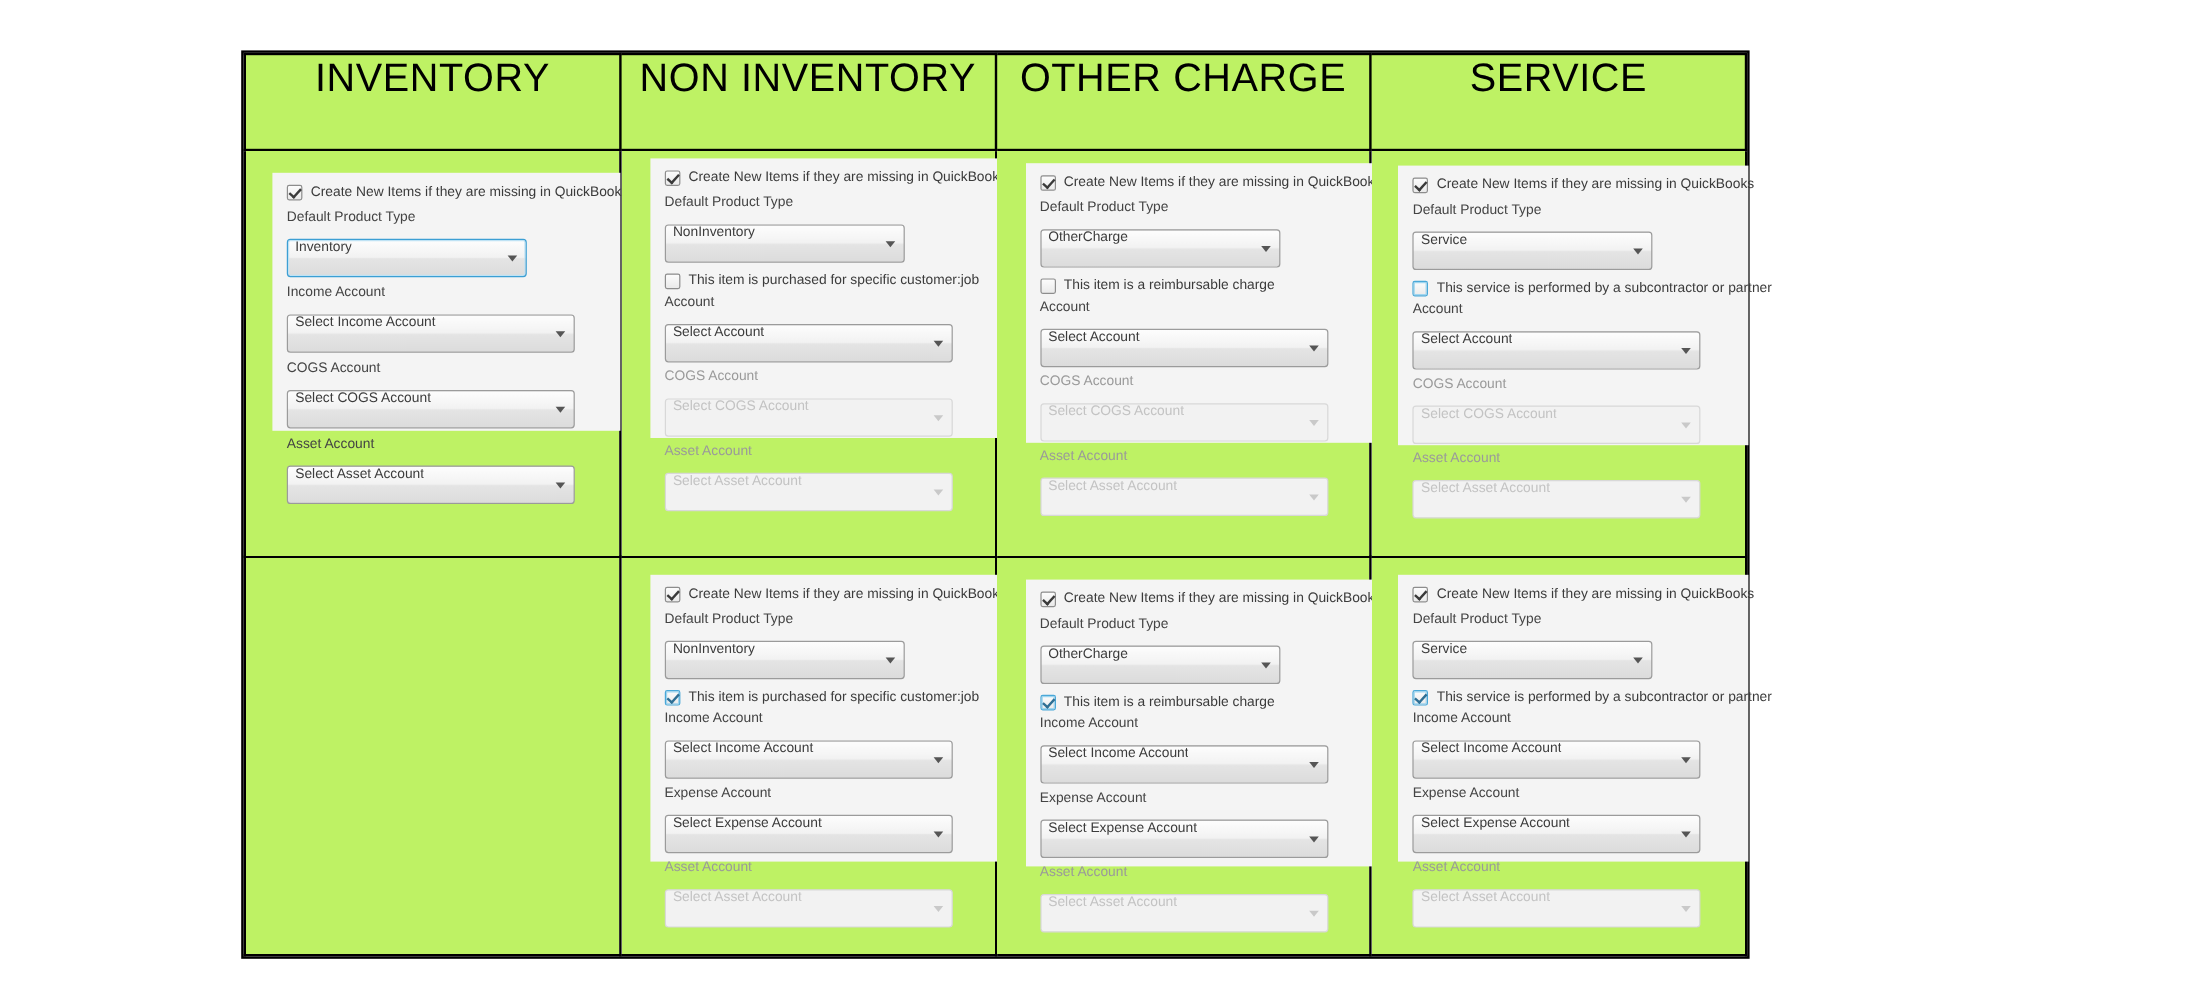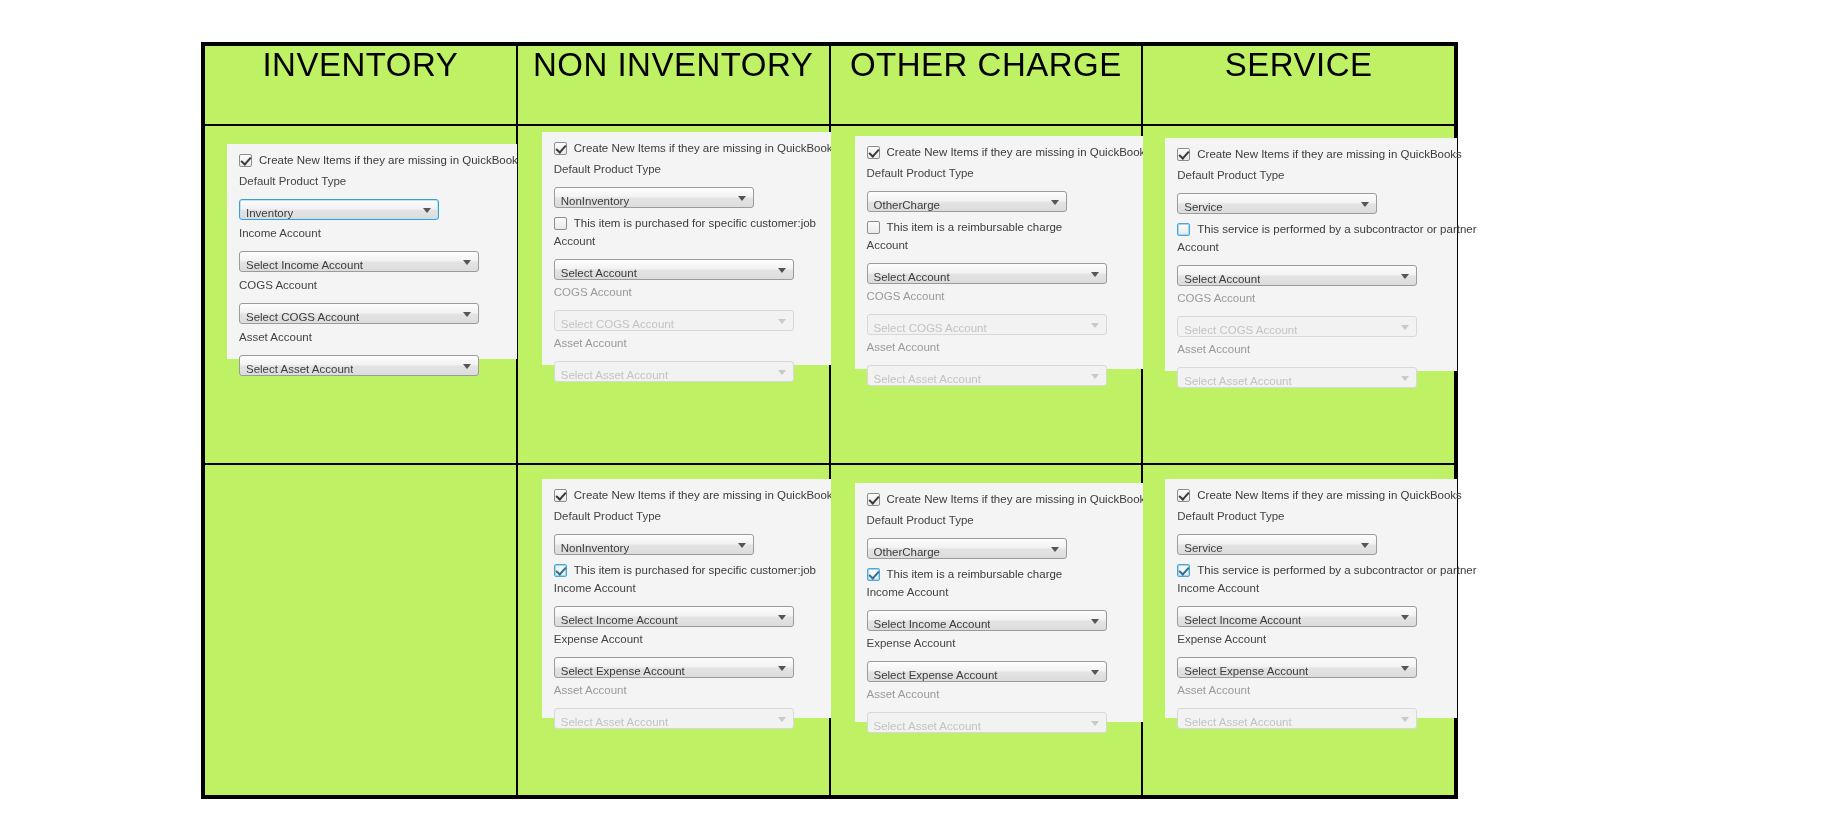--- a/index.html
+++ b/index.html
@@ -30,23 +30,23 @@
   .cb.on::after{content:"";position:absolute;left:3px;top:0px;width:4px;height:8px;
       border:solid #3a3a3a;border-width:0 2px 2px 0;transform:rotate(42deg);}
   .cb.on.blue::after{border-color:#2f6f94;}
   .cbtext{font-size:11.5px;color:#3b3b3b;white-space:nowrap;line-height:13px;}
 
   
   .flabel{font-size:11.5px;color:#444;line-height:15px;margin-bottom:2px;white-space:nowrap;}
   .flabel.dim{color:#9a9a9a;}
 
   
-  .combo{height:21px;box-sizing:border-box;border:1px solid #9b9b9b;border-radius:3px;
+  .combo{height:32px;box-sizing:border-box;border:1px solid #9b9b9b;border-radius:3px;
          background:linear-gradient(to bottom,#fdfdfd 0%,#f2f2f2 48%,#e4e4e4 52%,#dcdcdc 100%);
-         display:flex;align-items:flex-end;padding:0 6px;position:relative;margin-top:10px;}
+         display:flex;align-items:flex-start;padding:0 6px;position:relative;margin-top:10px;}
   .combo .txt{font-size:11.5px;color:#3c3c3c;white-space:nowrap;overflow:hidden;}
   .combo .arrow{position:absolute;right:7px;top:50%;margin-top:-2px;width:0;height:0;
          border-left:4px solid transparent;border-right:4px solid transparent;border-top:5px solid #555;}
   .combo.focus{border:1px solid #3c9fd4;box-shadow:0 0 0 1px #bfe2f4 inset;}
   .combo.dis{border:1px solid #d8d8d8;background:#f2f2f2;}
   .combo.dis .txt{color:#c3c3c3;}
   .combo.dis .arrow{border-top-color:#c9c9c9;}
 </style>
 </head>
 <body>

